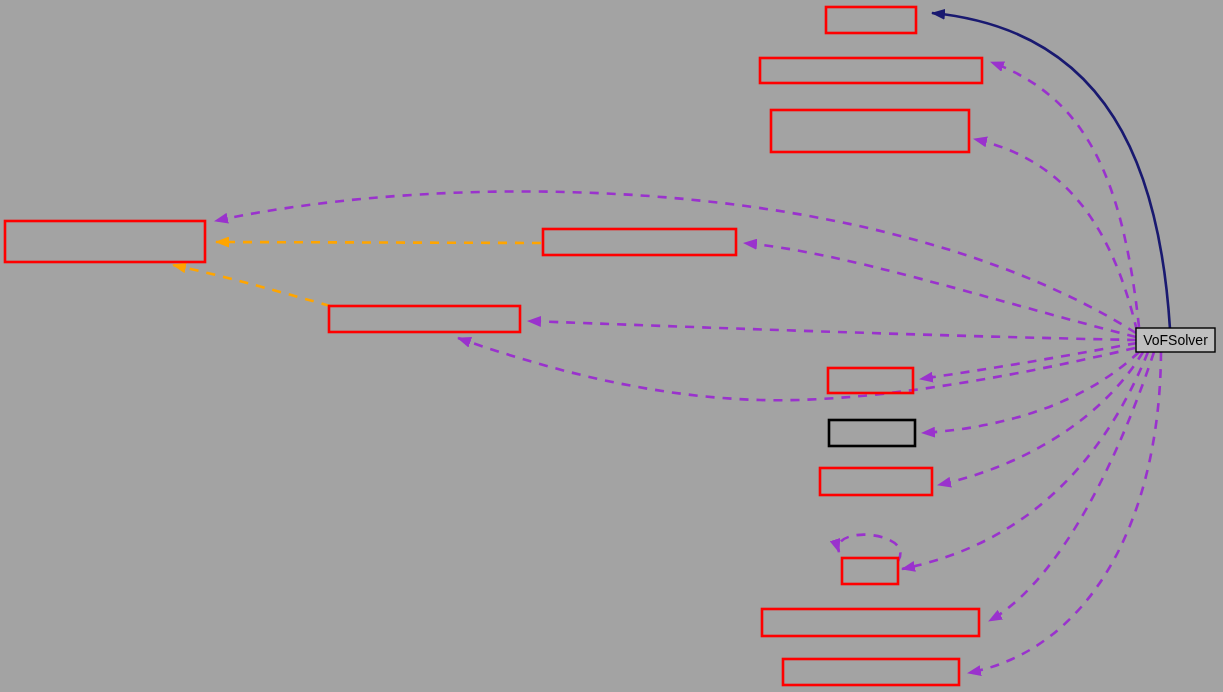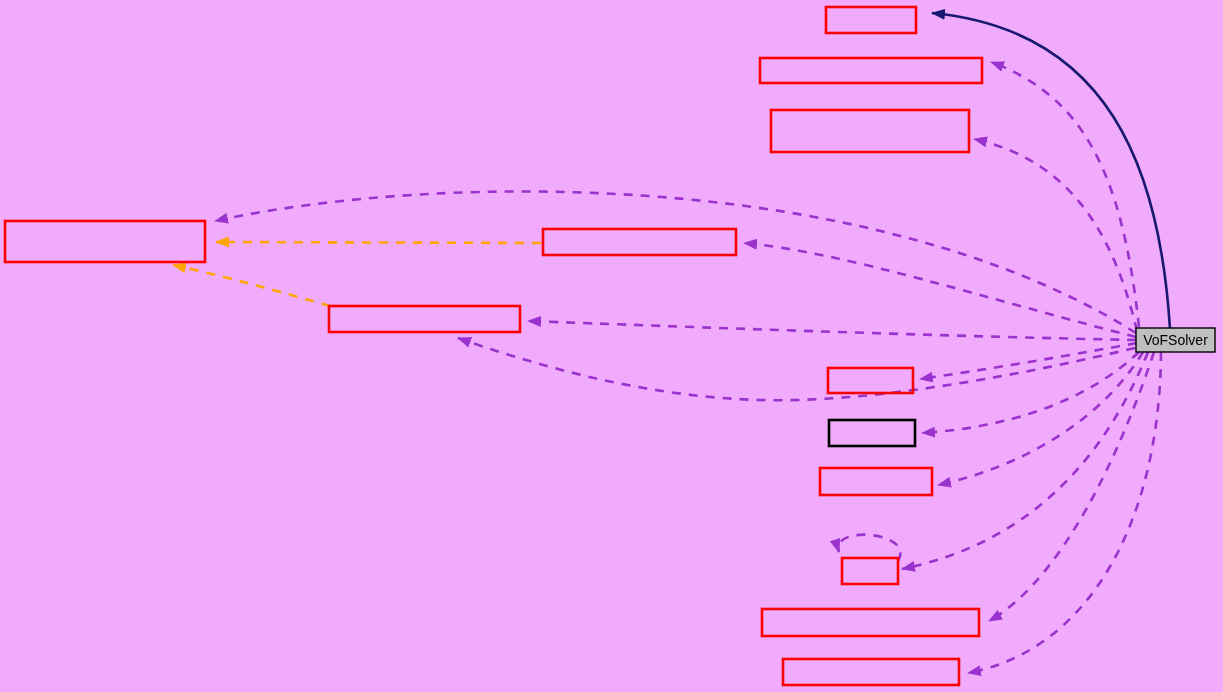--- a/index.html
+++ b/index.html
@@ -4,21 +4,21 @@
 <style>
   html, body {
     margin: 0;
     padding: 0;
     background: #000000;
   }
   .stage {
     position: relative;
     width: 1223px;
     height: 692px;
-    background: #f0abfc;
+    background: #a3a3a3;
     overflow: hidden;
     font-family: "Liberation Sans", sans-serif;
   }
   .stage svg {
     display: block;
     width: 1223px;
     height: 692px;
   }
   .main-node-label {
     font-family: "Liberation Sans", sans-serif;

